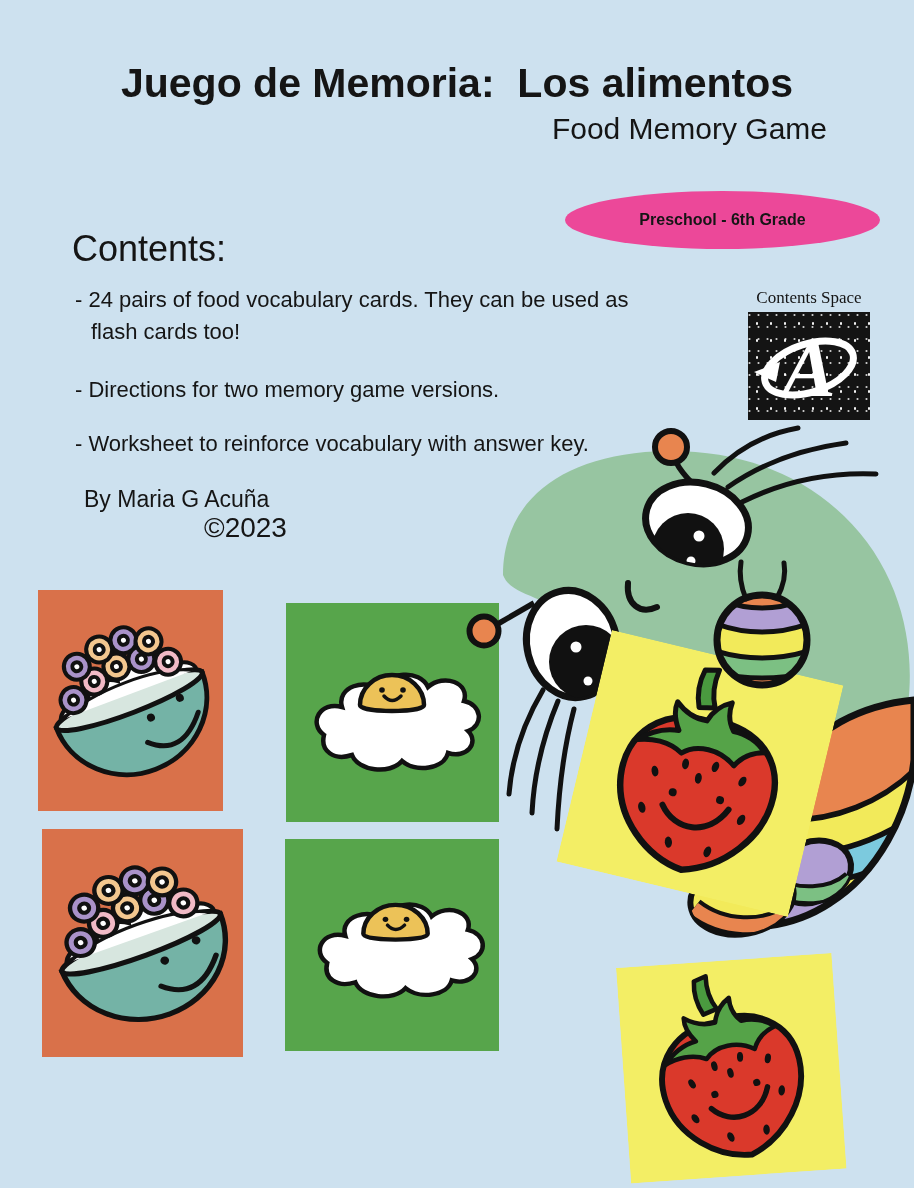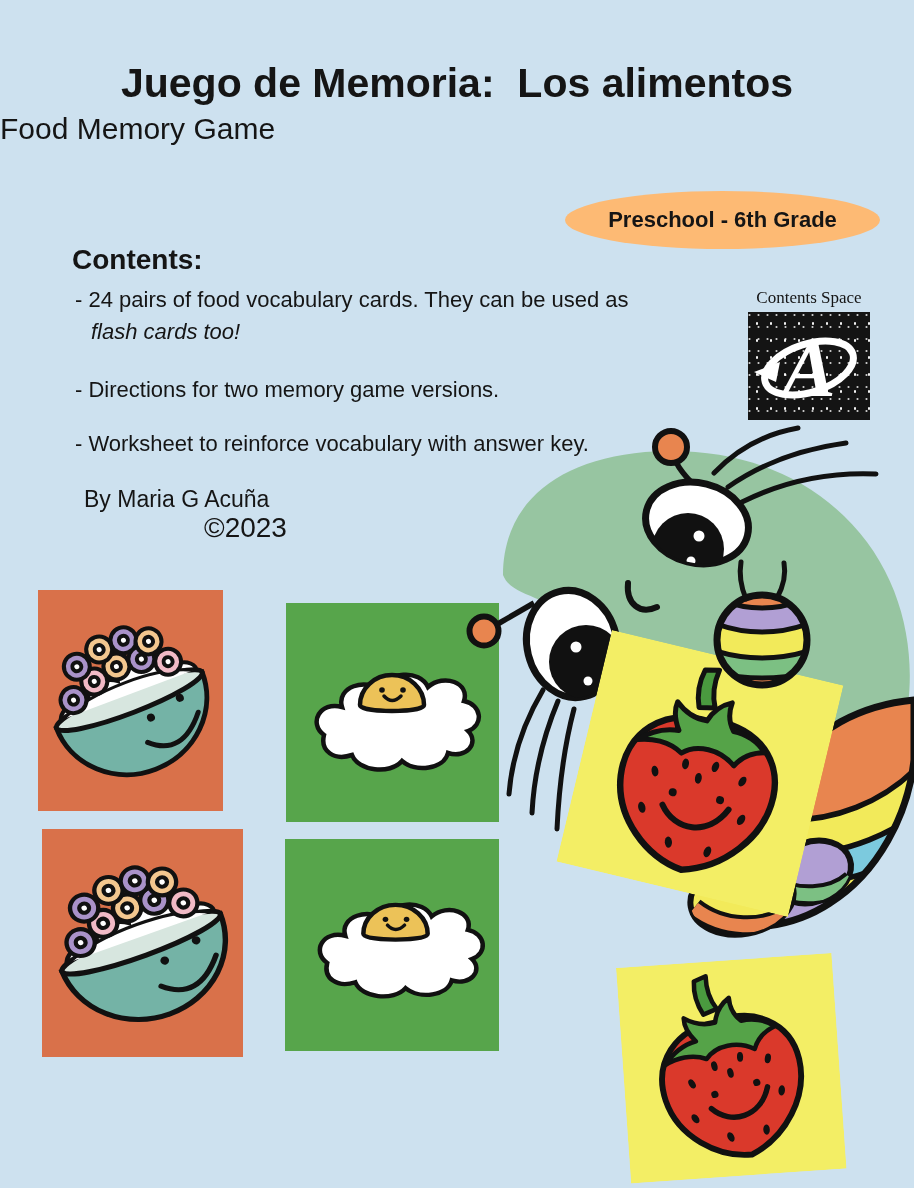--- a/index.html
+++ b/index.html
@@ -1,26 +1,26 @@
 <!DOCTYPE html>
 <html><head>
 <meta charset="utf-8">
 <style>
   html,body{margin:0;padding:0;}
   .page{position:relative;width:914px;height:1188px;background:#cde1ef;overflow:hidden;
         font-family:"Liberation Sans",sans-serif;color:#151515;}
   .abs{position:absolute;}
   .page-title{top:60px;left:0;width:914px;text-align:center;font-size:41px;font-weight:bold;white-space:pre;}
-  .page-subtitle{top:112px;left:0;width:827px;text-align:left;font-size:30px;font-weight:normal;}
-  .grade-badge{left:565px;top:191px;width:315px;height:58px;background:#fdba74;border-radius:50%;
-        display:flex;align-items:center;justify-content:center;font-size:22px;font-weight:bold;}
-  .contents-heading{left:72px;top:244px;font-size:28px;font-weight:bold;}
+  .page-subtitle{top:112px;left:0;width:827px;text-align:right;font-size:30px;font-weight:normal;}
+  .grade-badge{left:565px;top:191px;width:315px;height:58px;background:#ec4899;border-radius:50%;
+        display:flex;align-items:center;justify-content:center;font-size:16px;font-weight:bold;}
+  .contents-heading{left:72px;top:228px;font-size:36px;font-weight:normal;}
   .c-item{font-size:22px;white-space:pre;}
   .i0{left:75px;top:287px;}
-  .i1{left:91px;top:319px;font-style:italic;}
+  .i1{left:91px;top:319px;}
   .i2{left:75px;top:377px;}
   .i3{left:75px;top:431px;}
   .author-byline{left:84px;top:486px;font-size:23px;font-weight:normal;}
   .copyright{left:204px;top:512px;font-size:28px;}
   .publisher-name{left:746px;top:288px;width:126px;text-align:center;
         font-family:"Liberation Serif",serif;font-size:17px;}
   .logo{left:748px;top:312px;width:122px;height:108px;background-color:#141414;
         background-image:radial-gradient(circle,rgba(255,255,255,.95) 1px,transparent 1.5px),
                          radial-gradient(circle,rgba(255,255,255,.75) .8px,transparent 1.3px);
         background-size:14px 17px,9px 12px;background-position:2px 3px,6px 9px;}

